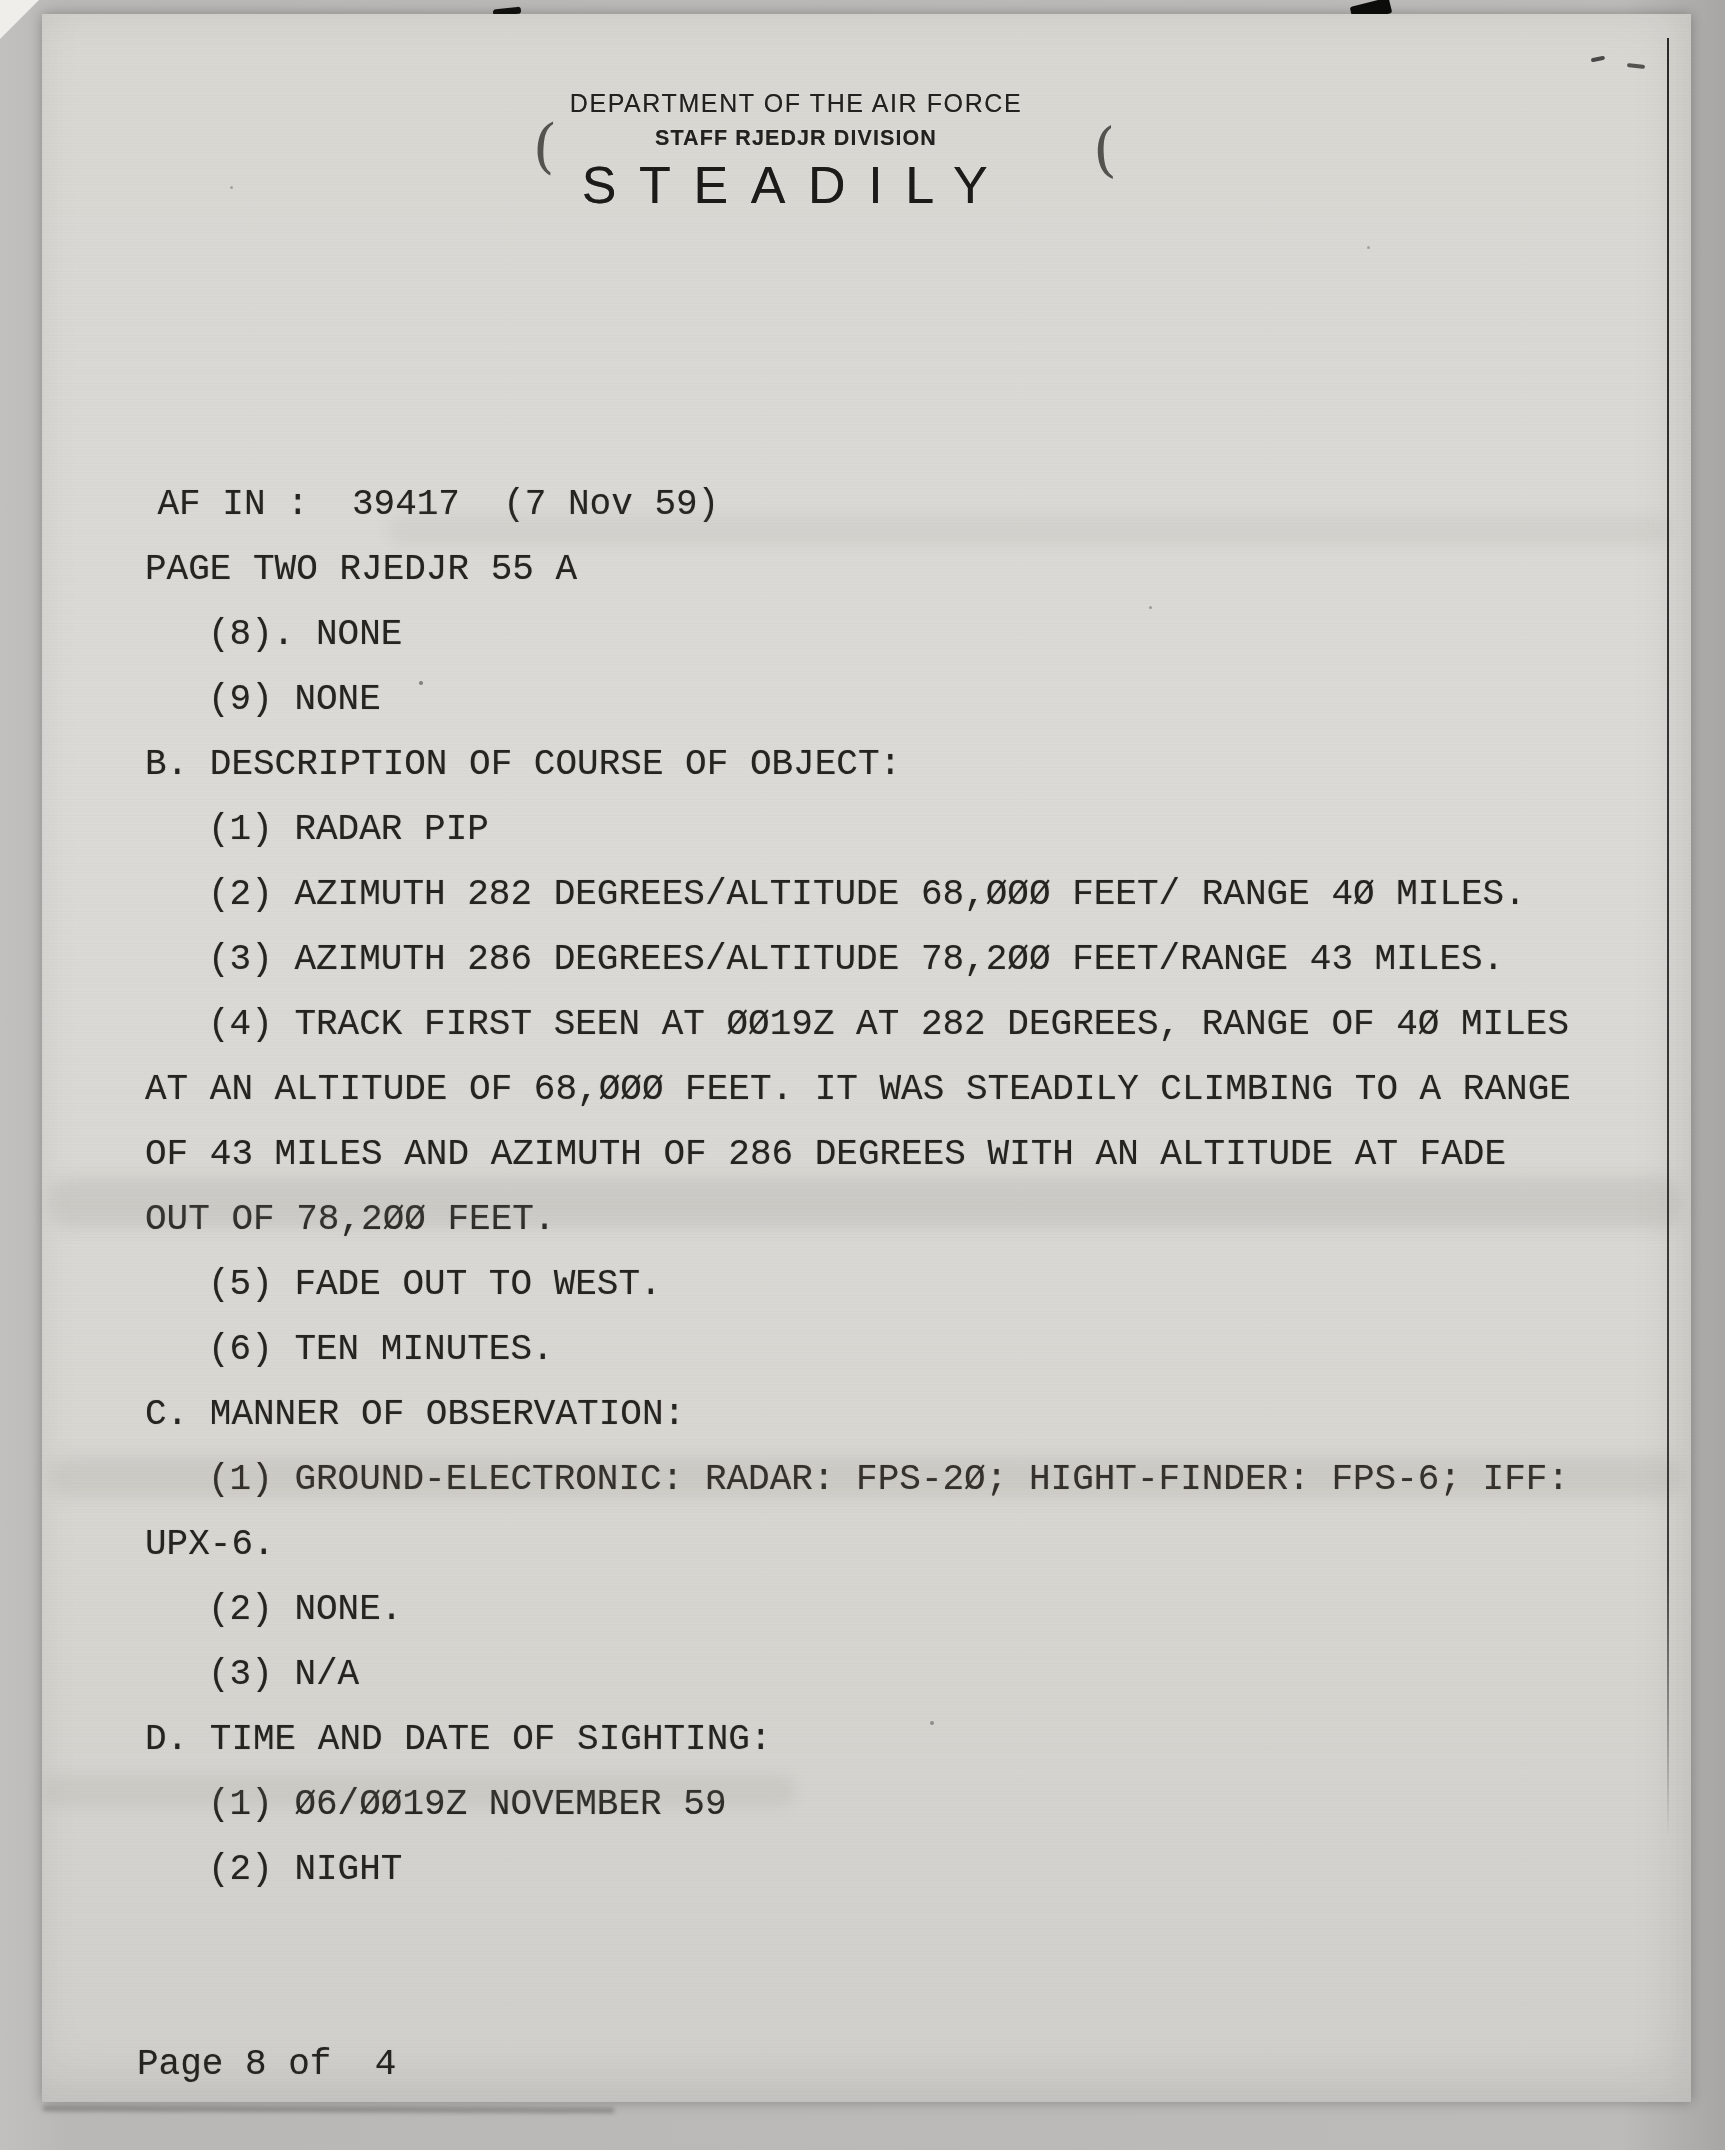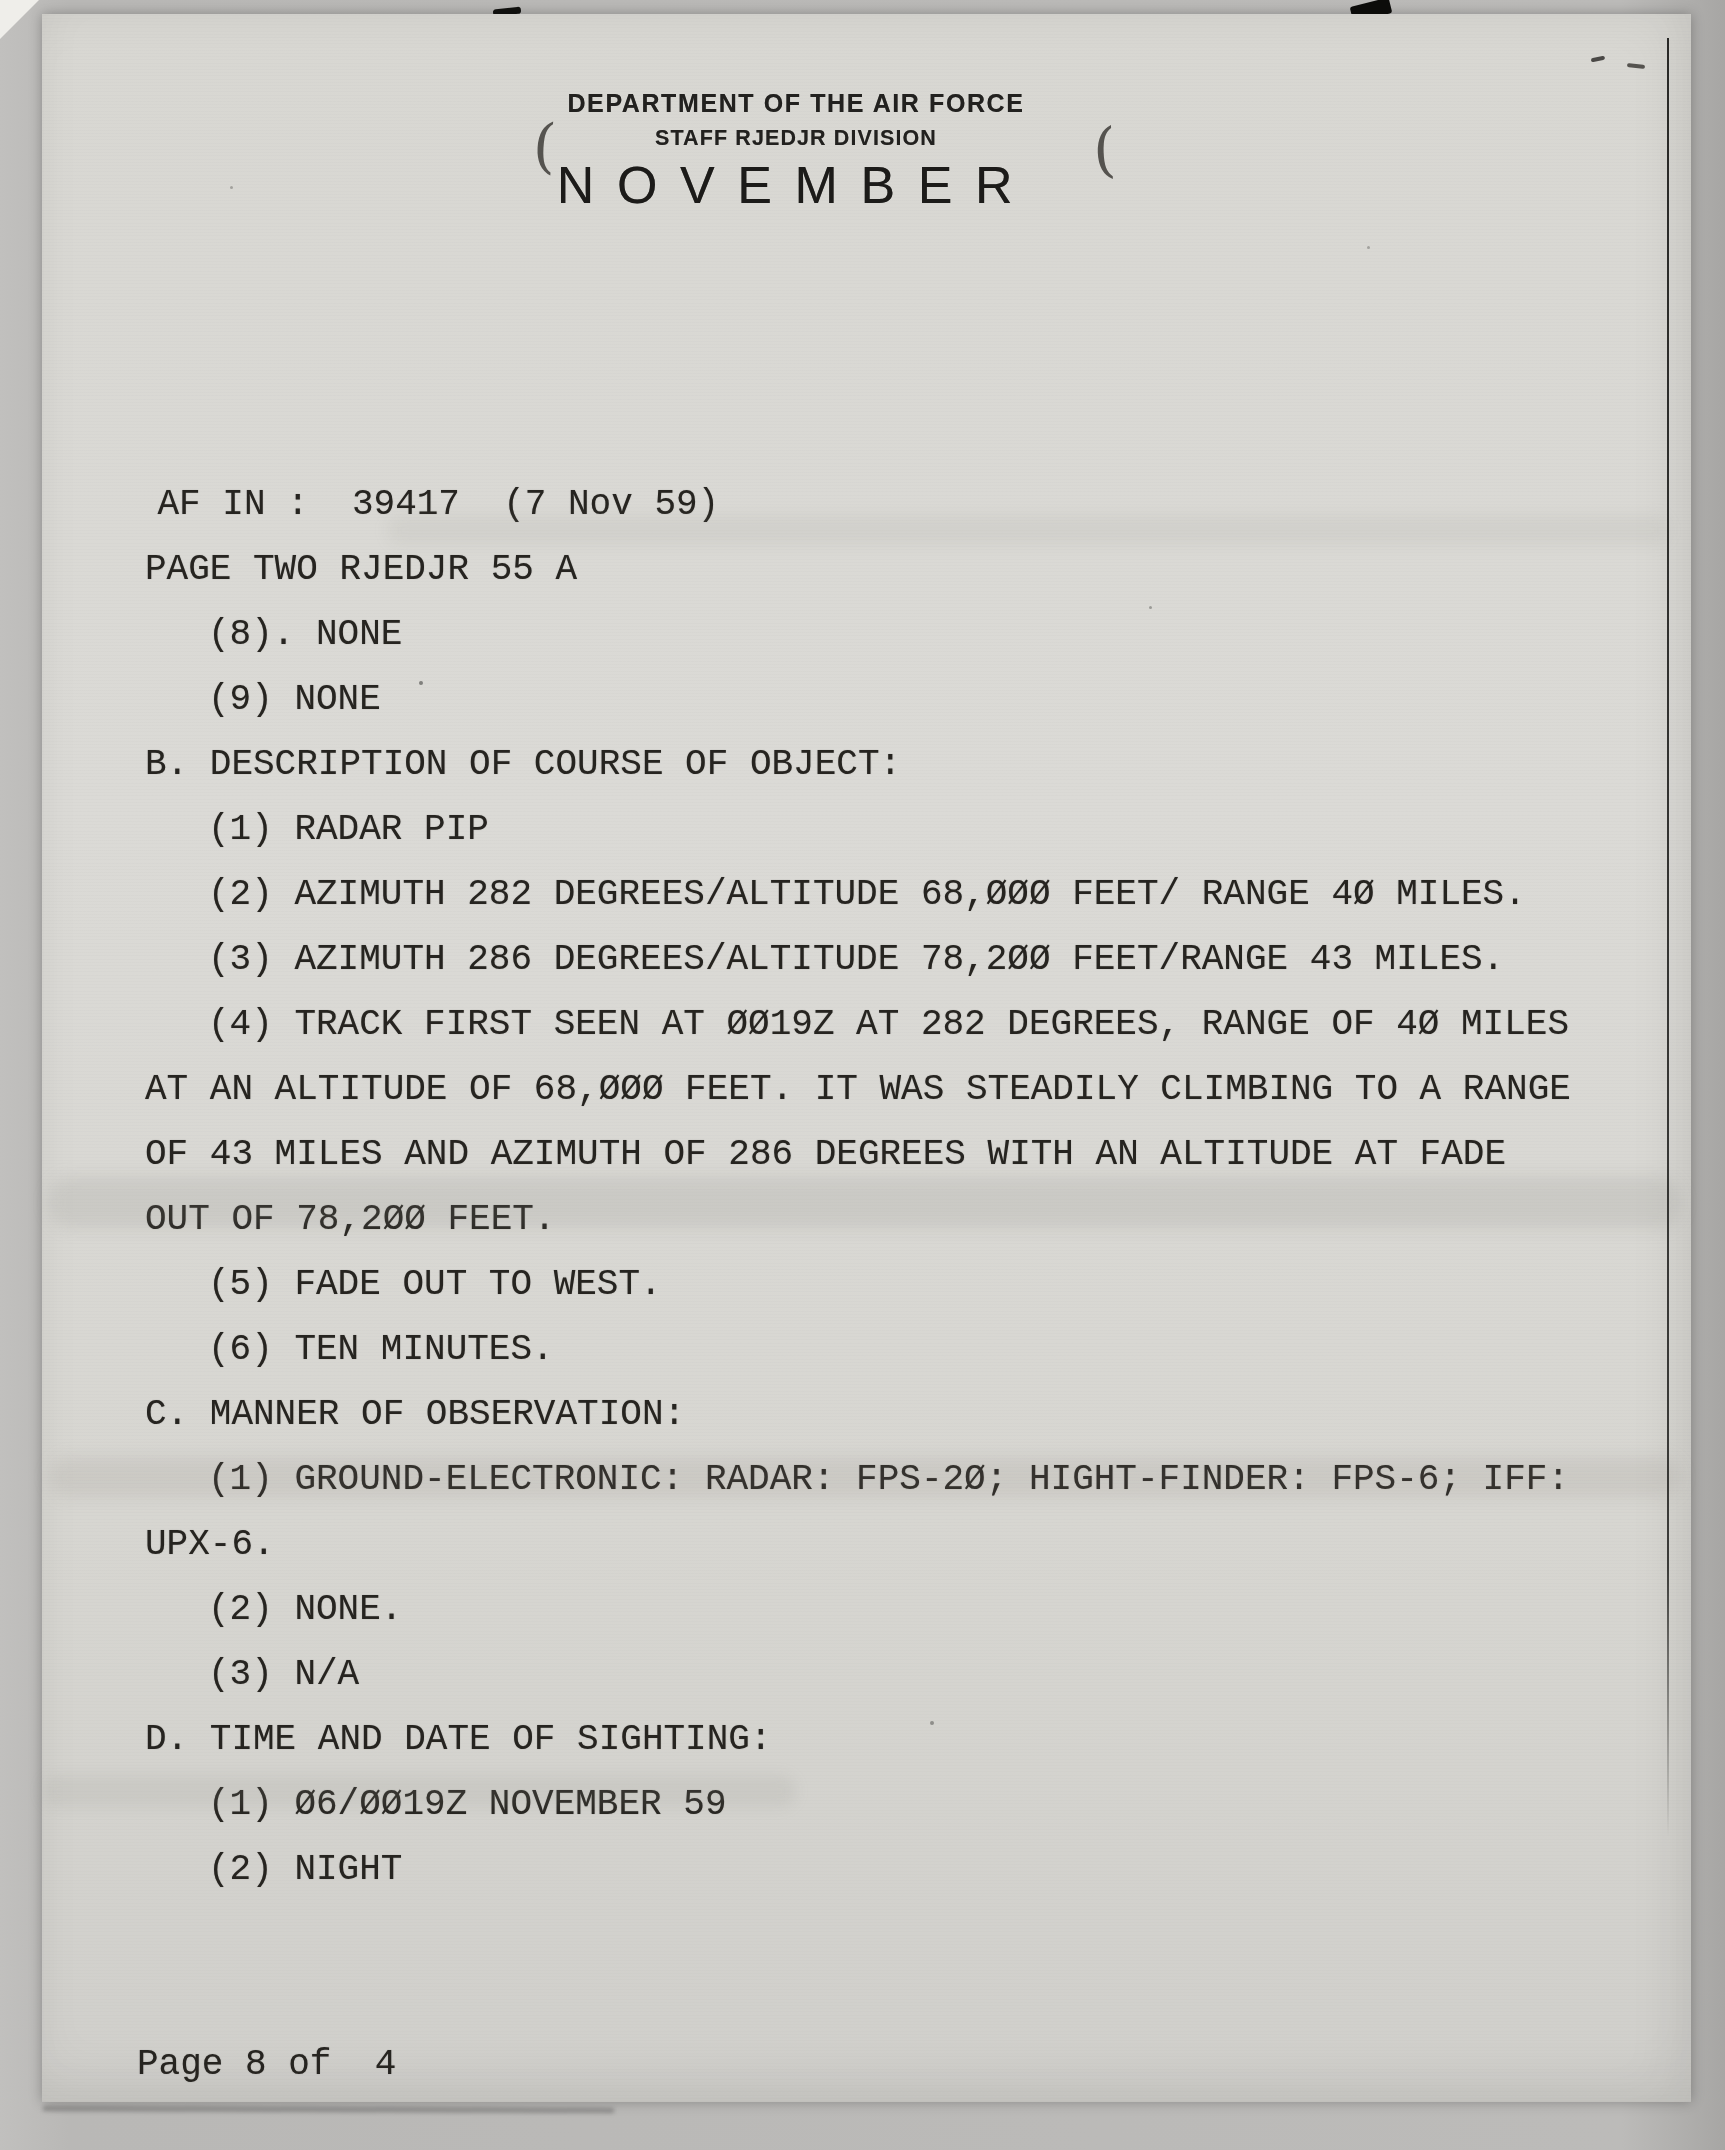--- a/index.html
+++ b/index.html
@@ -15,21 +15,21 @@
     background:
       repeating-linear-gradient(0deg, rgba(0,0,0,.012) 0 1.1px, rgba(255,255,255,0) 1.1px 3.2px),
       linear-gradient(180deg,#d8d7d2 0%,#dbdad6 38%,#d7d6d1 72%,#d0cfcb 100%);
     box-shadow:0 0 12px rgba(0,0,0,.28), inset -21.5px 0 48px rgba(0,0,0,.05), inset 0 -27px 48px rgba(0,0,0,.045);
   }
   
   .letterhead{
     position:absolute;left:248px;top:75px;width:1012px;text-align:center;
     font-family:"Liberation Sans","DejaVu Sans",sans-serif;color:#22211f;
   }
-  .lh-dept{font-size:25px;font-weight:700;letter-spacing:1.6px;line-height:28.5px;
+  .lh-dept{font-size:25px;font-weight:400;letter-spacing:1.6px;line-height:28.5px;
     text-shadow:0 0 0.5px rgba(30,30,28,.5);}
   .lh-div{font-size:21.5px;font-weight:700;letter-spacing:1.1px;line-height:25px;margin-top:8.6px;
     text-shadow:0 0 0.5px rgba(30,30,28,.45);}
   .lh-class{font-size:14.5px;font-weight:700;letter-spacing:1.1px;line-height:16.7px;margin-top:7.5px;color:#2a2927;}
   .lh-incoming{font-size:52px;font-weight:400;letter-spacing:22.6px;line-height:59px;margin-top:5.4px;color:#1c1b19;
     text-shadow:0 0 0.5px rgba(25,25,23,.6);}
   
   .doc-body{
     position:absolute;left:95px;top:328px;width:1519px;
     font-size:36px;line-height:65px;color:#262420;white-space:pre;
@@ -83,21 +83,21 @@
 <div class="corner"></div>
 <div class="mark mark1"></div>
 <div class="mark mark2"></div>
 <div class="bstreak"></div>
 
 <div class="paper">
 
   <div class="letterhead">
     <div class="lh-dept">DEPARTMENT OF THE AIR FORCE</div>
     <div class="lh-div">STAFF RJEDJR DIVISION</div>
-    <div class="lh-incoming">NOVEMBER</div>
+    <div class="lh-incoming">STEADILY</div>
   </div>
 
   <span class="paren paren-left">(</span>
   <span class="paren paren-right">(</span>
 
   <div class="doc-body">
     <div><div class="tline indent-a">AF IN :  39417  (7 Nov 59)</div><div class="tline indent-0">PAGE TWO RJEDJR 55 A</div><div class="tline indent-1">(8). NONE</div><div class="tline indent-1">(9) NONE</div><div class="tline indent-0">B. DESCRIPTION OF COURSE OF OBJECT:</div><div class="tline indent-1">(1) RADAR PIP</div><div class="tline indent-1">(2) AZIMUTH 282 DEGREES/ALTITUDE 68,ØØØ FEET/ RANGE 4Ø MILES.</div><div class="tline indent-1">(3) AZIMUTH 286 DEGREES/ALTITUDE 78,2ØØ FEET/RANGE 43 MILES.</div><div class="tline indent-1">(4) TRACK FIRST SEEN AT ØØ19Z AT 282 DEGREES, RANGE OF 4Ø MILES</div><div class="tline indent-0">AT AN ALTITUDE OF 68,ØØØ FEET. IT WAS STEADILY CLIMBING TO A RANGE</div><div class="tline indent-0">OF 43 MILES AND AZIMUTH OF 286 DEGREES WITH AN ALTITUDE AT FADE</div><div class="tline indent-0">OUT OF 78,2ØØ FEET.</div><div class="tline indent-1">(5) FADE OUT TO WEST.</div><div class="tline indent-1">(6) TEN MINUTES.</div><div class="tline indent-0">C. MANNER OF OBSERVATION:</div><div class="tline indent-1">(1) GROUND-ELECTRONIC: RADAR: FPS-2Ø; HIGHT-FINDER: FPS-6; IFF:</div><div class="tline indent-0">UPX-6.</div><div class="tline indent-1">(2) NONE.</div><div class="tline indent-1">(3) N/A</div><div class="tline indent-0">D. TIME AND DATE OF SIGHTING:</div><div class="tline indent-1">(1) Ø6/ØØ19Z NOVEMBER 59</div><div class="tline indent-1">(2) NIGHT</div></div>
     <div class="footer-line">Page 8 of  4</div>
   </div>
 

